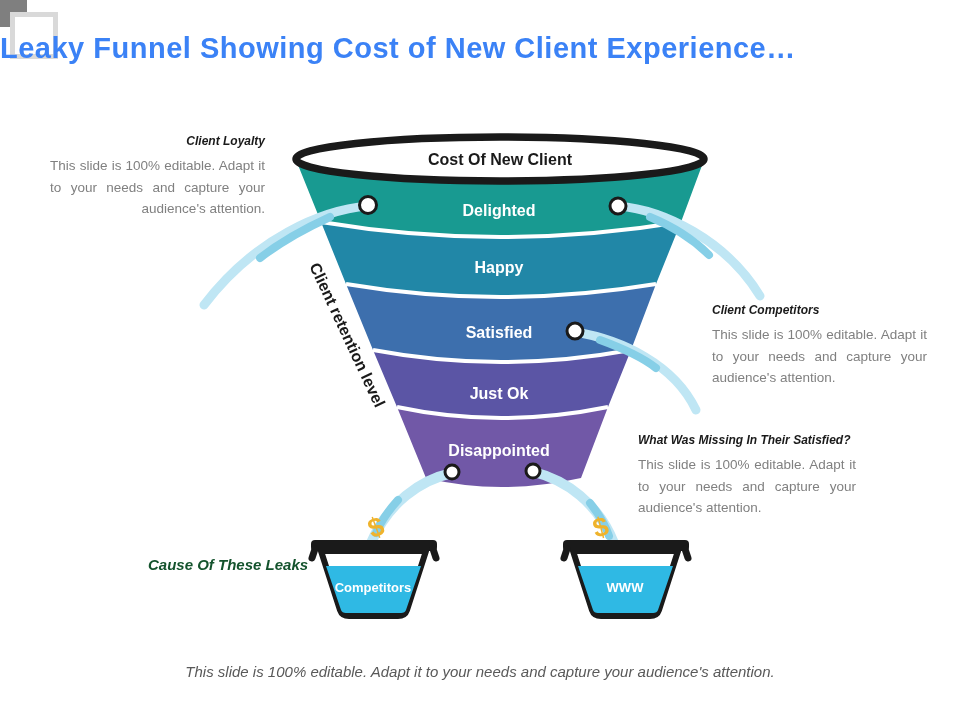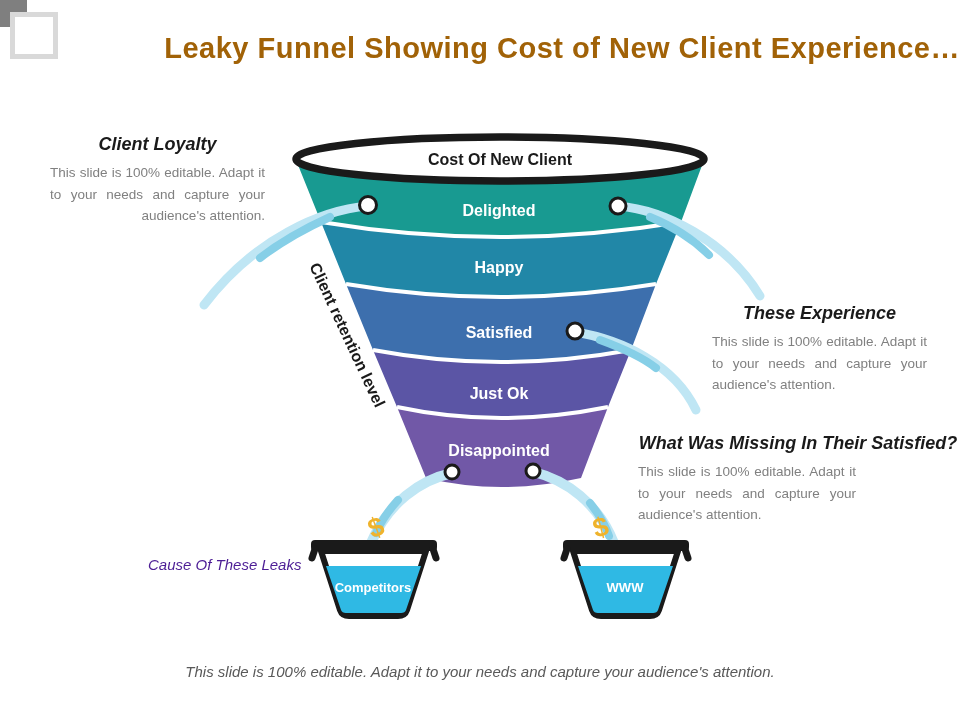--- a/index.html
+++ b/index.html
@@ -3,34 +3,34 @@
 <meta charset="utf-8">
 <style>
   html,body{margin:0;padding:0;background:#fff;}
   #slide{
     position:relative;width:960px;height:720px;background:#ffffff;
     font-family:"Liberation Sans",sans-serif;overflow:hidden;
   }
   .logo-dark{position:absolute;left:0;top:0;width:27px;height:27px;background:#7f7f7f;}
   .logo-light{position:absolute;left:10px;top:12px;width:38px;height:37px;background:#ffffff;border:5px solid #d9d9d9;}
   .title{
-    position:absolute;left:0;top:13px;width:100%;text-align:right;
-    font-size:29px;color:#a16207;letter-spacing:.5px;white-space:nowrap;
+    position:absolute;left:0;top:13px;width:100%;text-align:left;
+    font-size:29px;color:#3b82f6;letter-spacing:.5px;white-space:nowrap;
   }
   .note{position:absolute;}
-  .note h3{margin:0 0 7px 0;font-size:18px;font-weight:bold;font-style:italic;color:#1a1a1a;text-align:center;}
+  .note h3{margin:0 0 7px 0;font-size:12px;font-weight:bold;font-style:italic;color:#1a1a1a;}
   .note p{margin:0;font-size:13.5px;line-height:1.6;color:#808080;text-align:justify;}
   .note-loyalty{left:50px;top:134px;width:215px;text-align:right;}
   .note-loyalty p{text-align-last:right;}
   .note-experience{left:712px;top:303px;width:215px;text-align:left;}
   .note-missing{left:638px;top:433px;width:320px;text-align:left;}
   .note-missing p{width:218px;}
   .leaks-label{
-    position:absolute;left:148px;top:556px;font-size:15px;font-weight:normal;
-    font-style:italic;color:#4c1d95;white-space:nowrap;
+    position:absolute;left:148px;top:556px;font-size:15px;font-weight:bold;
+    font-style:italic;color:#14532d;white-space:nowrap;
   }
   .footer{
     position:absolute;left:0;top:663px;width:100%;text-align:center;
     font-size:15px;font-style:italic;color:#595959;
   }
   svg{position:absolute;left:0;top:0;}
   .band-label{font-size:16px;font-weight:bold;fill:#ffffff;text-anchor:middle;}
   .rim-label{font-size:16px;font-weight:bold;fill:#1a1a1a;text-anchor:middle;}
   .axis-label{font-size:16px;font-weight:bold;fill:#1a1a1a;}
   .bucket-label{font-size:13px;font-weight:bold;fill:#ffffff;text-anchor:middle;}
@@ -45,21 +45,21 @@
   <div class="logo-light"></div>
 
   <h1 class="title">Leaky Funnel Showing Cost of New Client Experience…</h1>
 
   <div class="note note-loyalty">
     <h3>Client Loyalty</h3>
     <p>This slide is 100% editable. Adapt it to your needs and capture your audience's attention.</p>
   </div>
 
   <div class="note note-experience">
-    <h3>These Experience</h3>
+    <h3>Client Competitors</h3>
     <p>This slide is 100% editable. Adapt it to your needs and capture your audience's attention.</p>
   </div>
 
   <div class="note note-missing">
     <h3>What Was Missing In Their Satisfied?</h3>
     <p>This slide is 100% editable. Adapt it to your needs and capture your audience's attention.</p>
   </div>
 
   <div class="leaks-label">Cause Of These Leaks</div>
 

